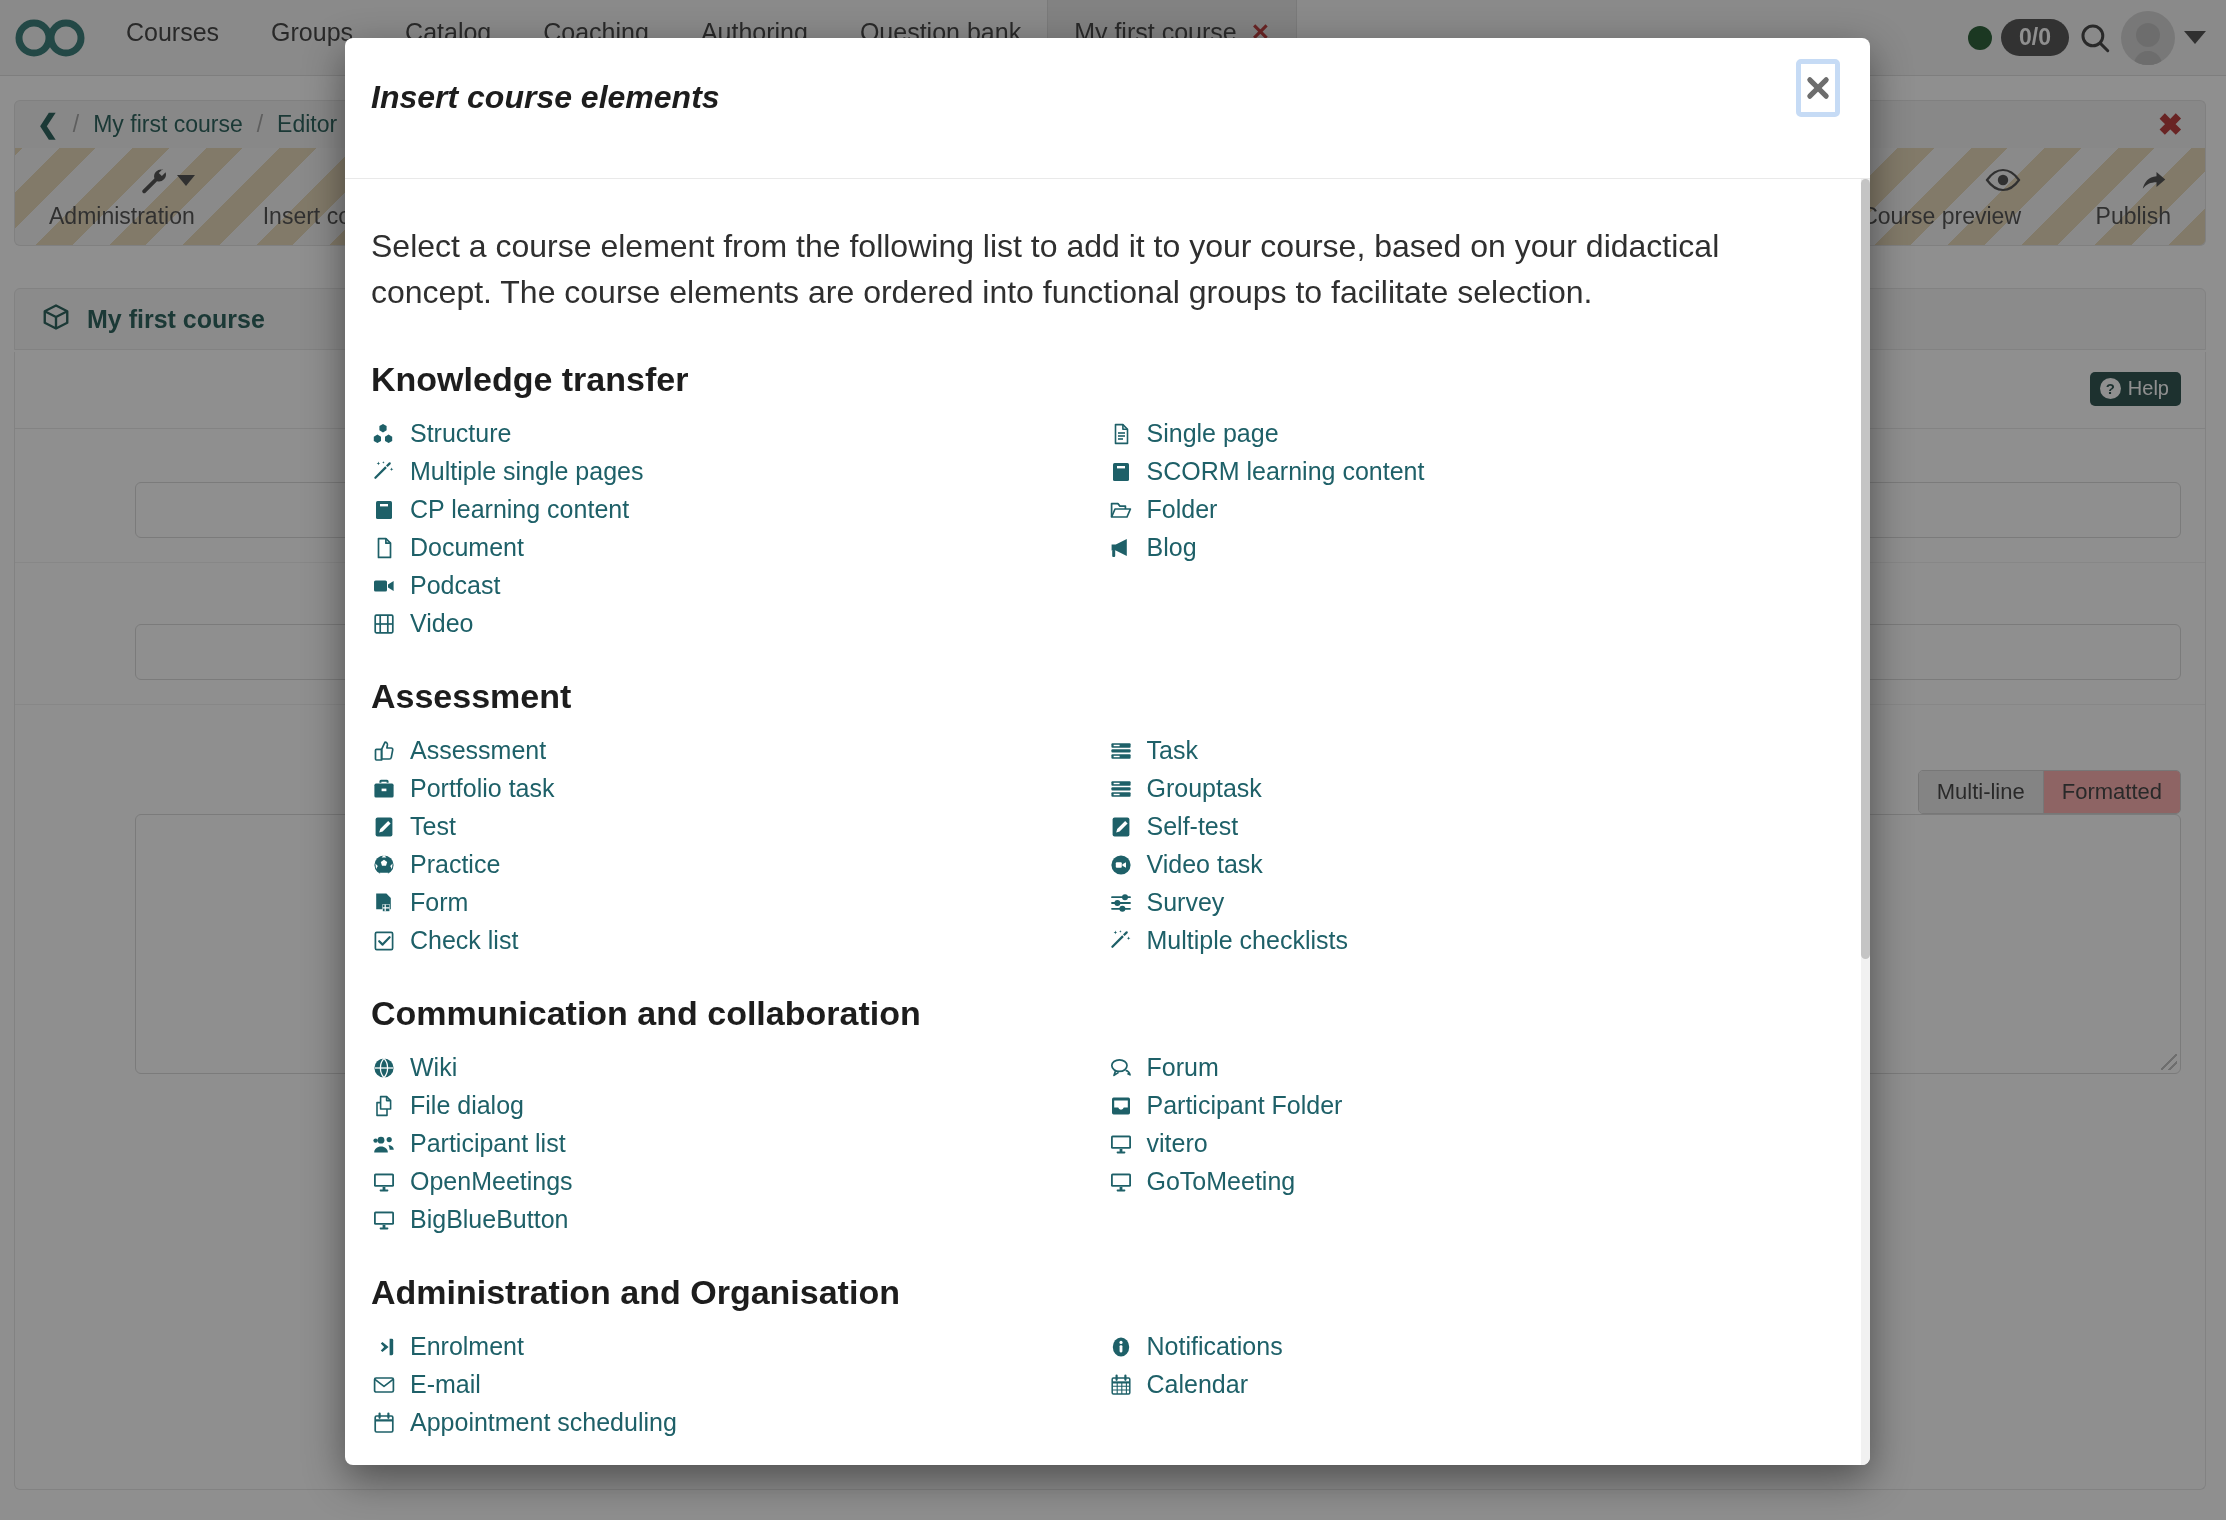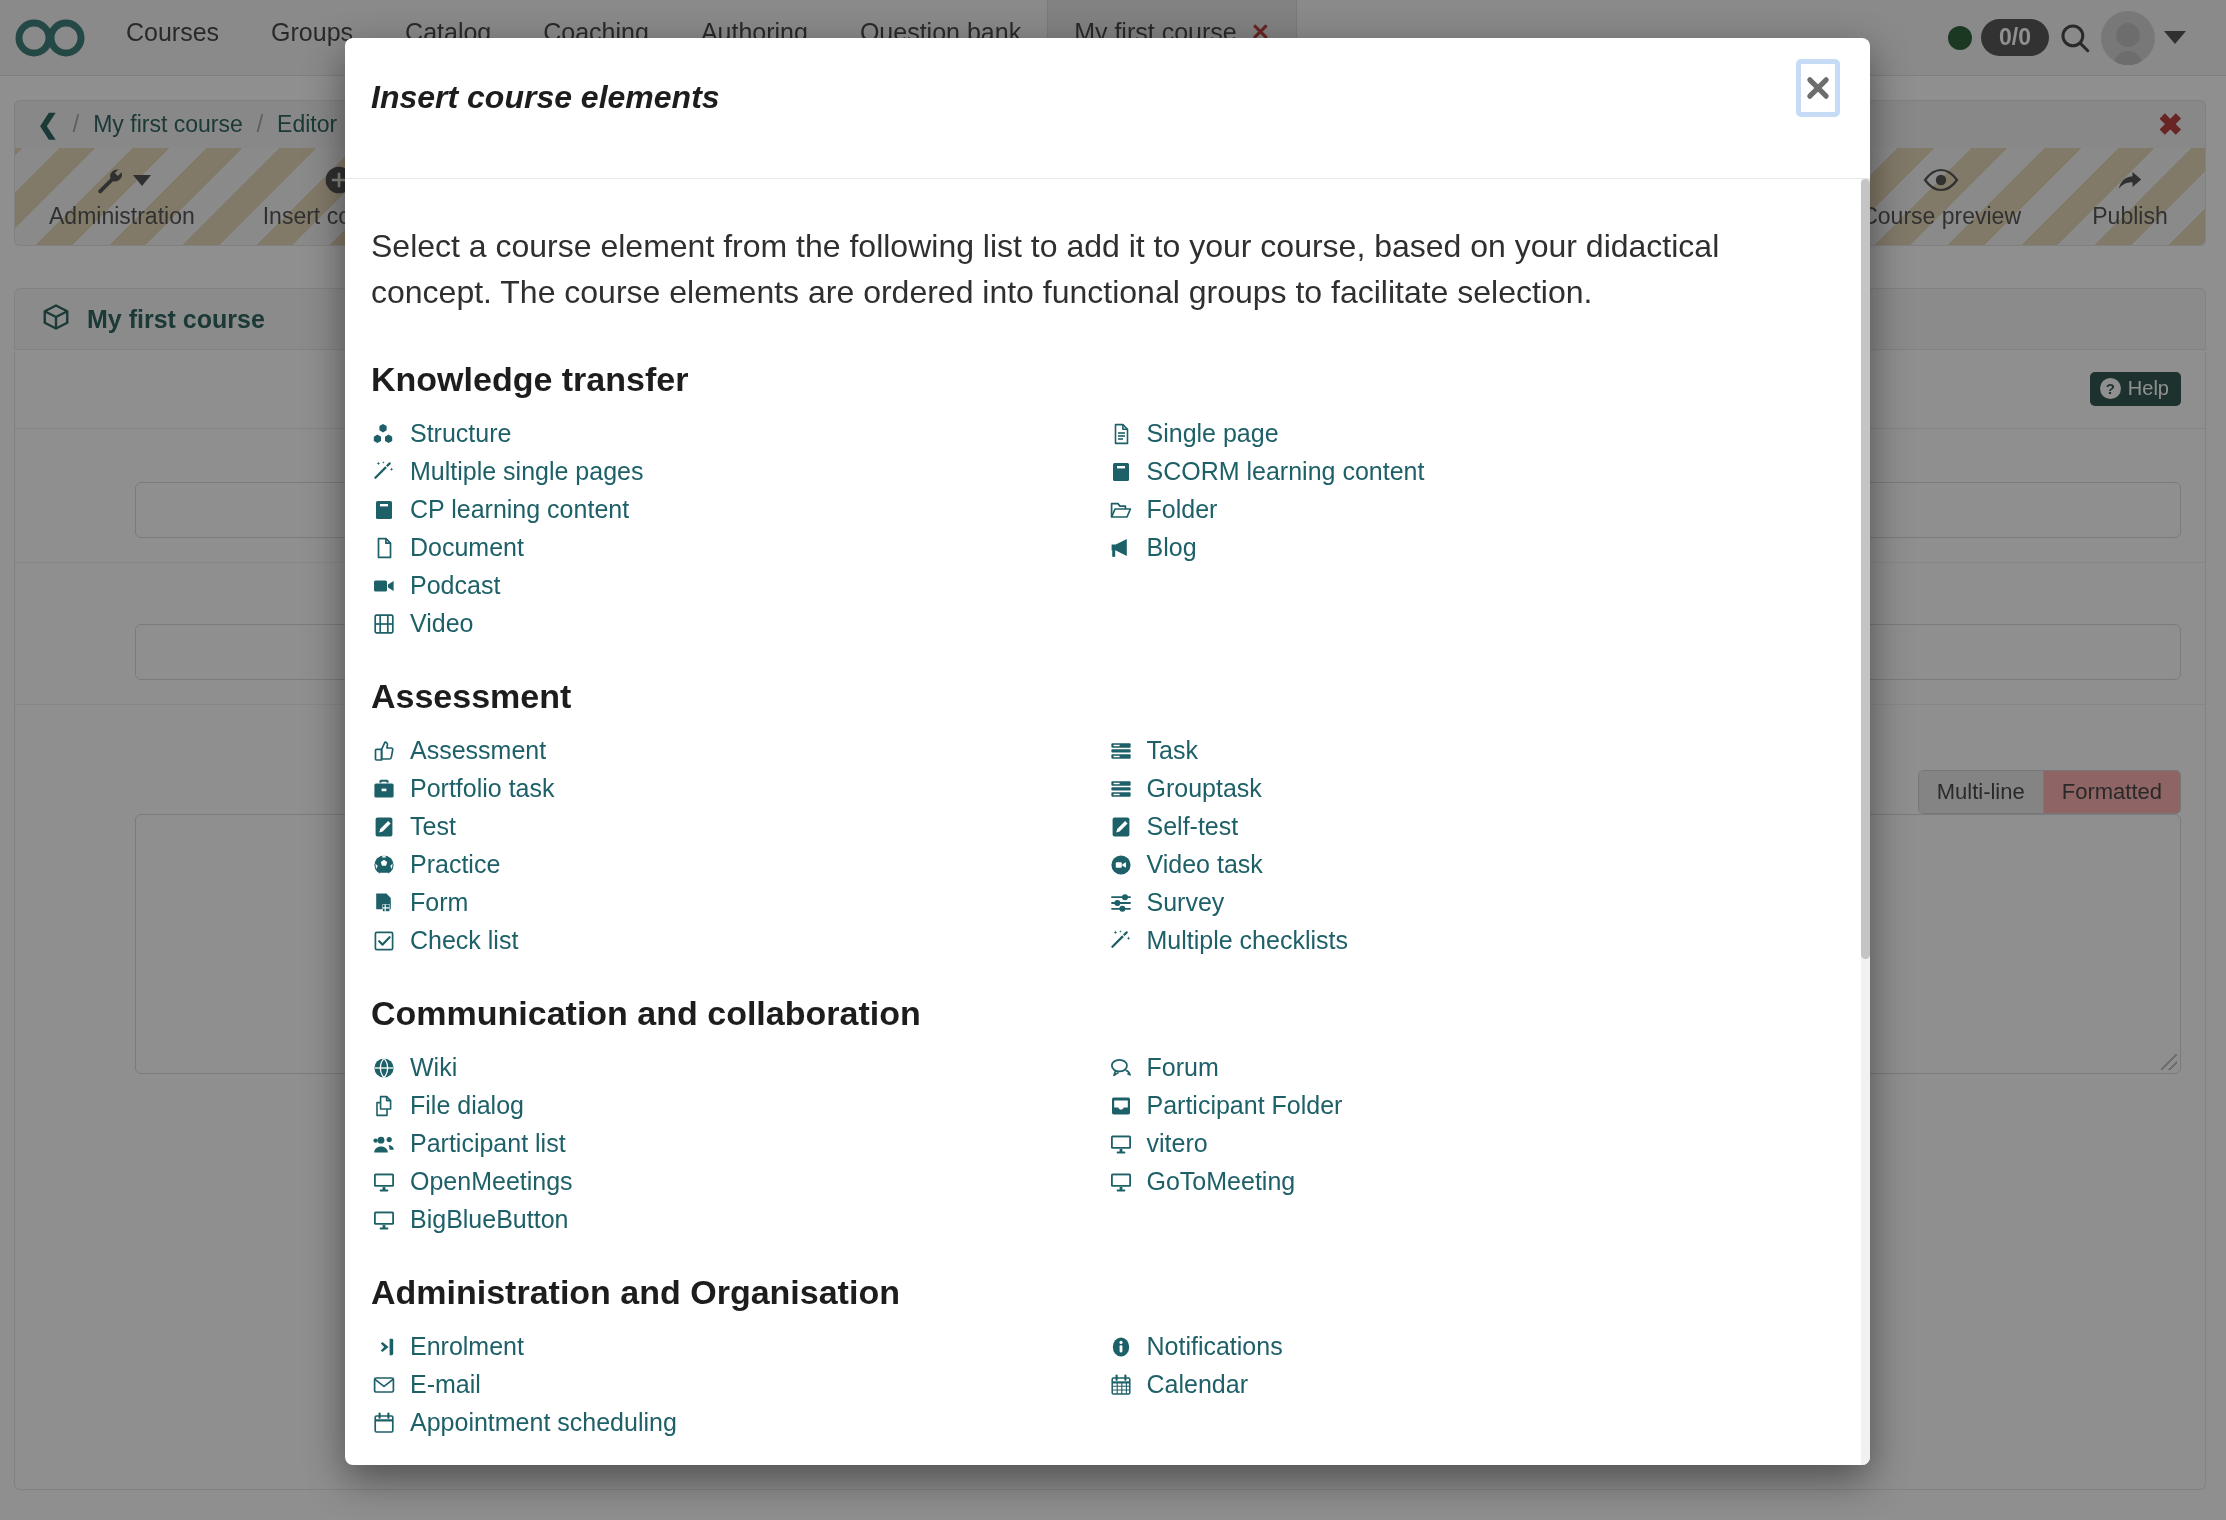--- a/index.html
+++ b/index.html
@@ -64,21 +64,21 @@
     margin-left: 14px;
     color: #b02020;
     font-size: 23px;
     font-weight: bold;
   }
 
   .nav-right {
     display: flex;
     align-items: center;
     gap: 9px;
-    padding-right: 40px;
+    padding-right: 20px;
     flex: 0 0 auto;
   }
   .status-dot {
     width: 24px; height: 24px;
     border-radius: 50%;
     background: #0d4a1c;
   }
   .counter-badge {
     background: #3d3d3d;
     color: #ffffff;
@@ -157,21 +157,21 @@
       rgba(214,184,120,0.55) 26px,
       rgba(244,244,244,0) 26px,
       rgba(244,244,244,0) 52px
     );
     display: flex;
     align-items: center;
   }
   .tb-item {
     display: flex;
     flex-direction: column;
-    align-items: center;
+    align-items: flex-end;
     justify-content: center;
     gap: 6px;
     padding: 0 34px;
     cursor: pointer;
     min-width: 150px;
   }
   .tb-icon { color: #3a3a3a; display:flex; align-items:center; gap:8px; height: 34px; }
   .tb-label { font-size: 23px; color: #3a3a3a; white-space: nowrap; }
   .tb-spacer { flex: 1 1 auto; }
 

